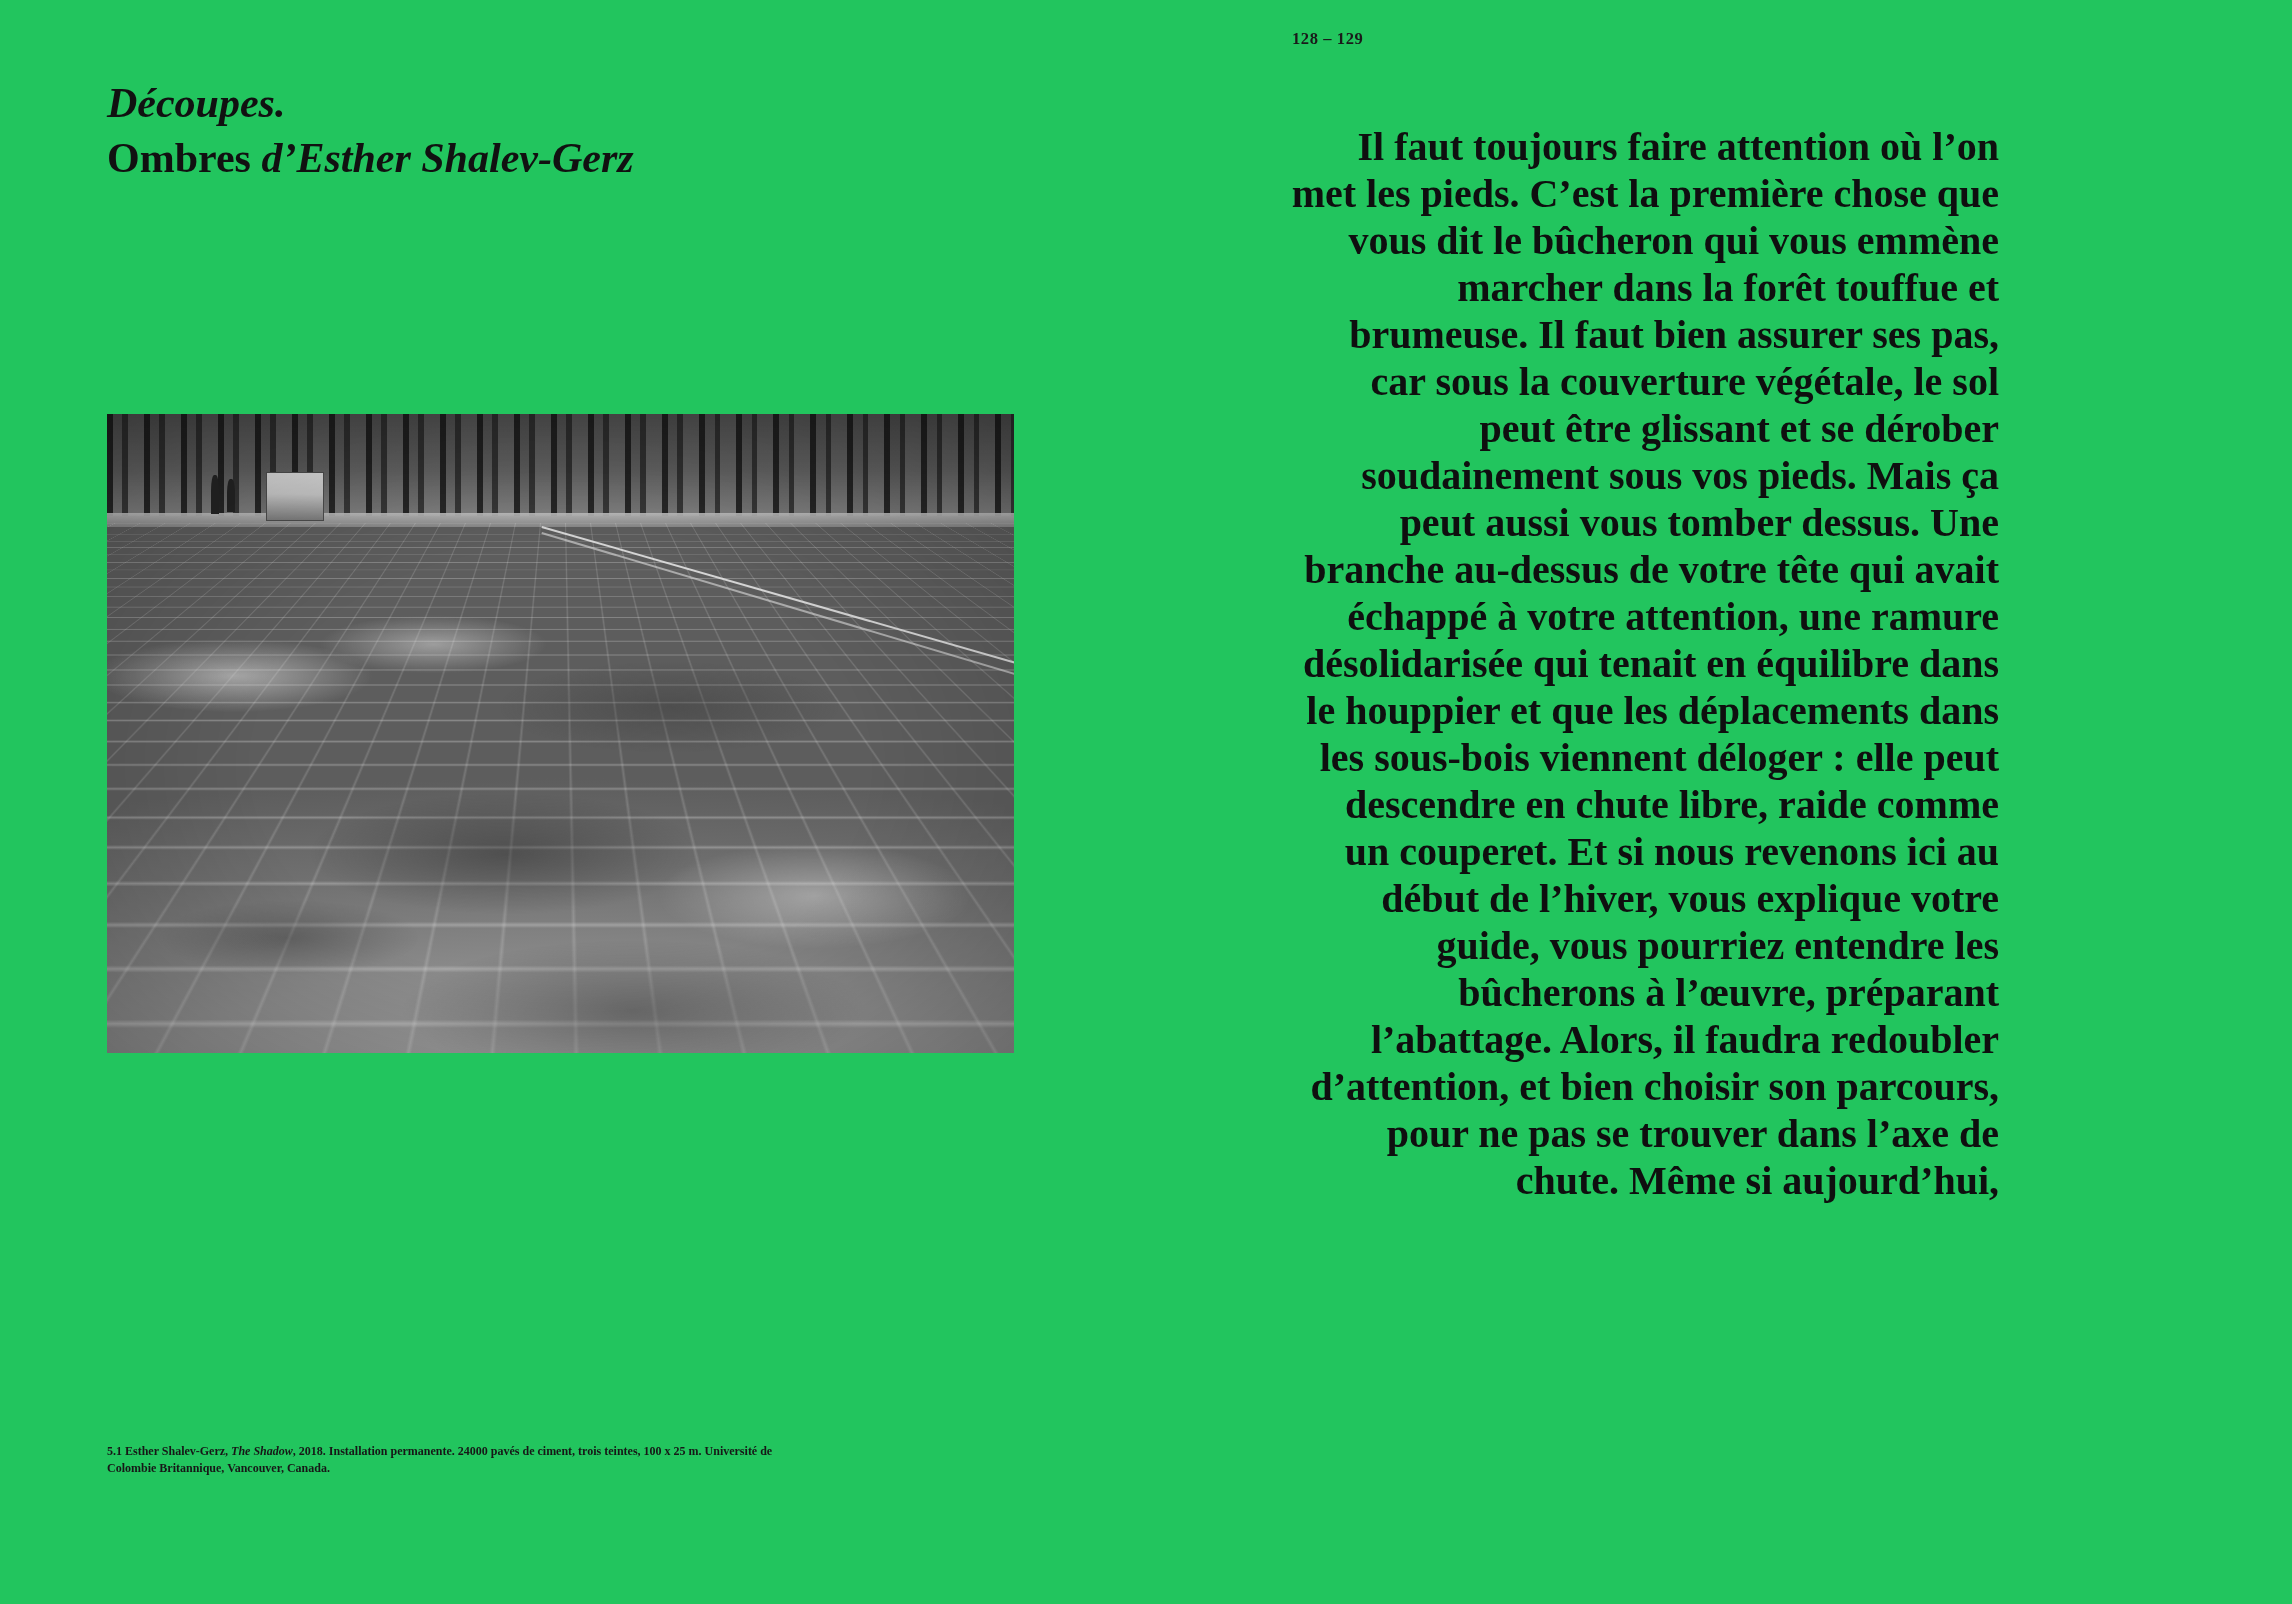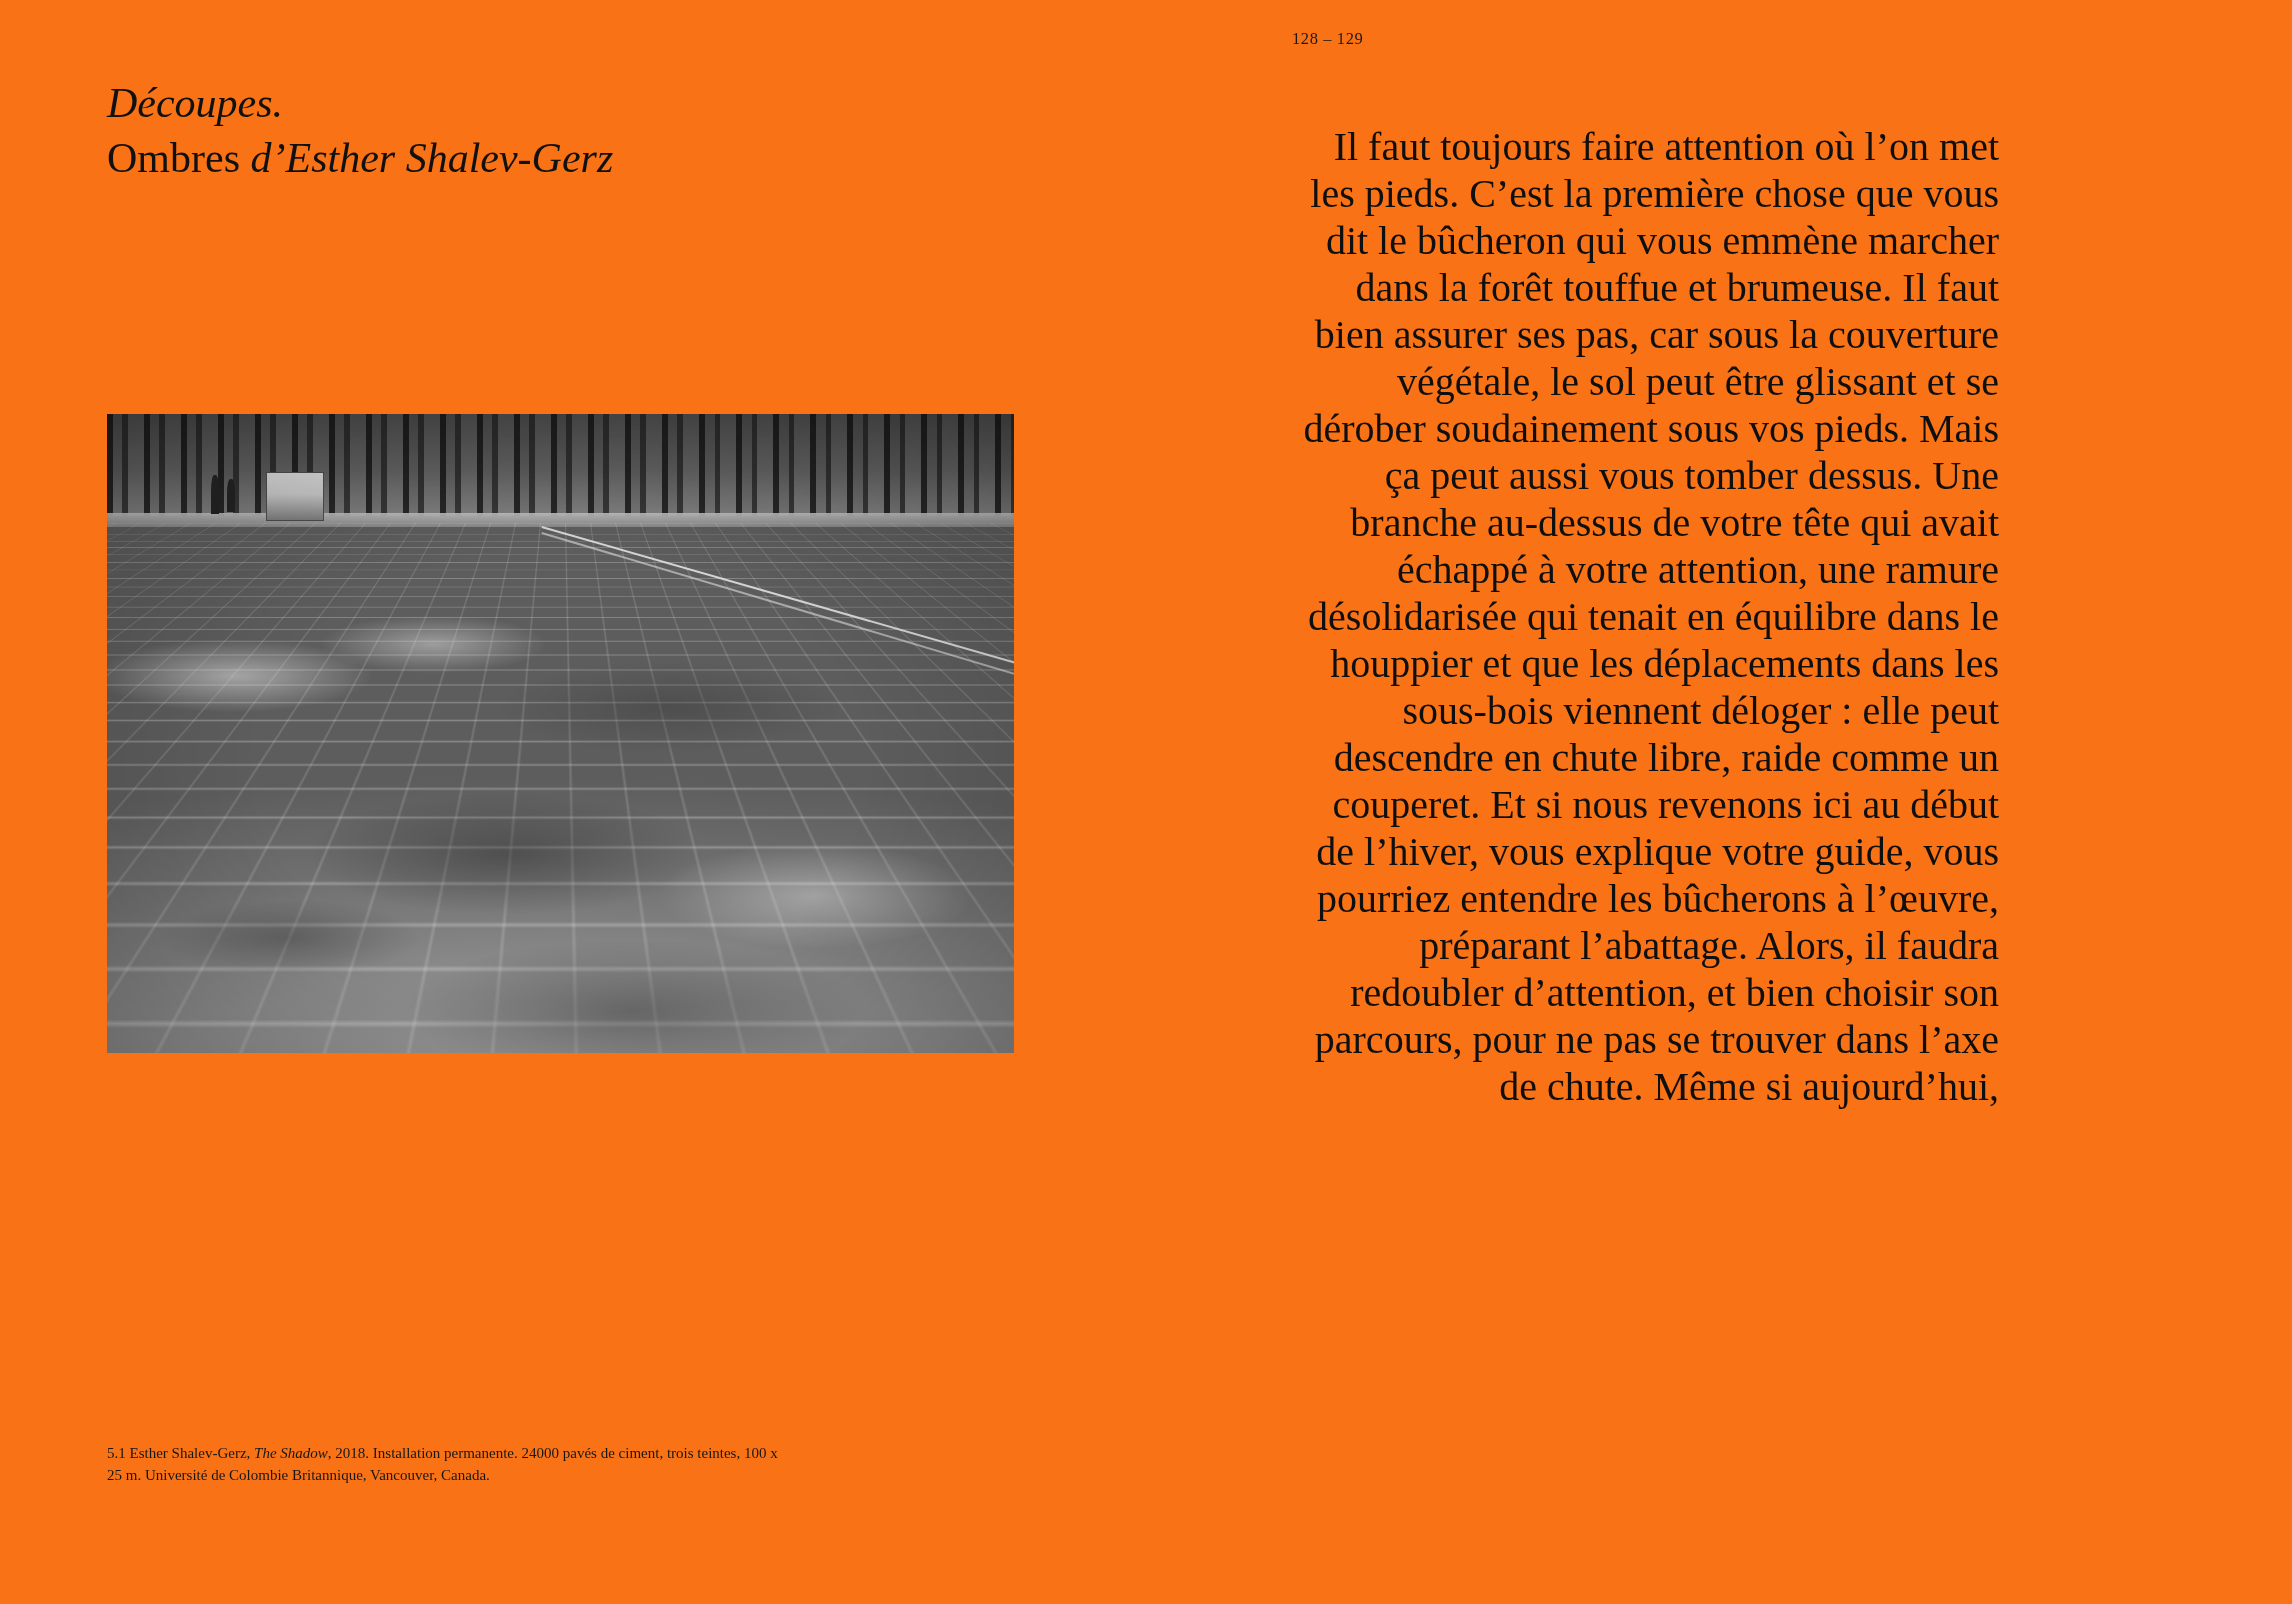--- a/index.html
+++ b/index.html
@@ -12,21 +12,22 @@
     height: 1604px;
     position: relative;
     font-family: "Liberation Serif", serif;
     color: #111111;
     overflow: hidden;
   }
 
   .page {
     position: absolute;
     inset: 0;
-    background: #f97316;
+    background: #22c55e;
+    font-weight: bold;
   }
 
   
   .folio {
     position: absolute;
     left: 1292px;
     top: 29px;
     font-family: "Liberation Serif", serif;
     font-size: 16.5px;
     letter-spacing: 0.6px;
@@ -185,21 +186,21 @@
     inset: 0;
     background: radial-gradient(ellipse 85% 85% at 50% 55%, rgba(0,0,0,0) 40%, rgba(0,0,0,0.28) 100%);
   }
 
   
   .caption {
     position: absolute;
     left: 107px;
     top: 1443px;
     width: 679px;
-    font-size: 15px;
+    font-size: 12px;
     line-height: 1.45;
     color: #171717;
     font-family: "Liberation Serif", serif;
   }
   .caption .ital { font-style: italic; }
 
   
   .right-col {
     position: absolute;
     left: 1291px;

